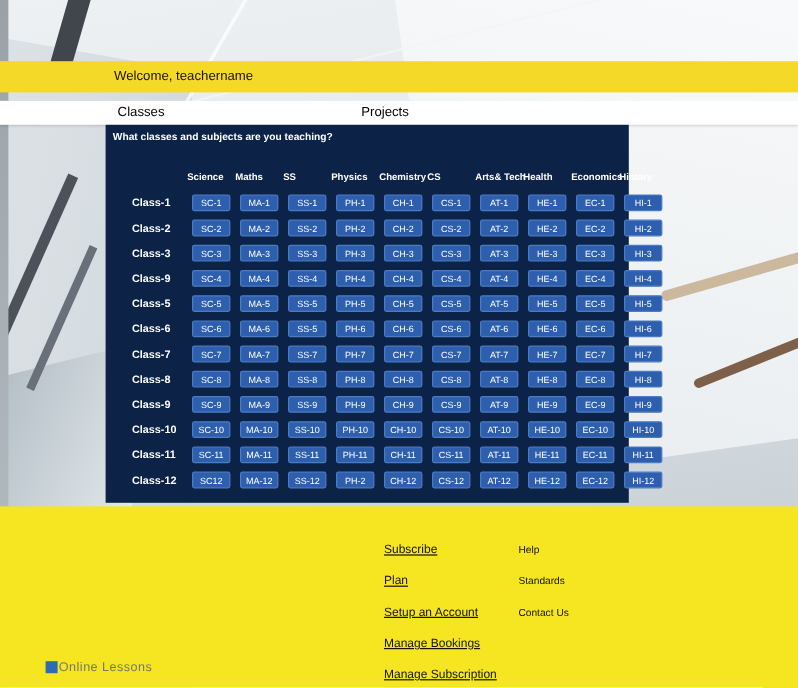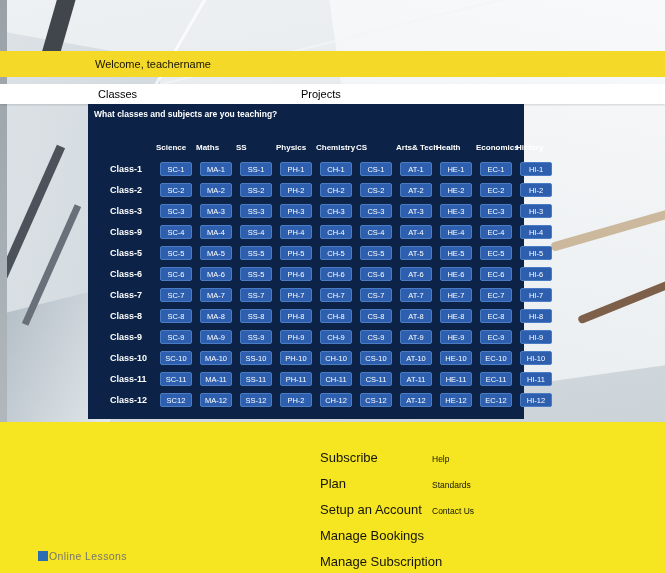--- a/index.html
+++ b/index.html
@@ -59,21 +59,21 @@
 
   
   .footer { position:absolute; left:0; top:422px; width:665px; height:151px;
     background:#f6e521; }
   .footer-heading { position:absolute; left:44px; top:22px; font-size:15px;
     font-weight:bold; color:#0d0d0d; line-height:20px; }
   .footer-links, .footer-links2 { position:absolute; top:26px; list-style:none; }
   .footer-links { left:320px; }
   .footer-links2 { left:432px; }
   .footer-links li, .footer-links2 li { margin-bottom:8px; }
-  .flink { font-size:13px; color:#15150a; cursor:pointer; white-space:nowrap; }
+  .flink { font-size:10px; color:#15150a; text-decoration:underline; cursor:pointer; white-space:nowrap; }
   .flink2 { font-size:8.5px; color:#15150a; text-decoration:none; cursor:pointer; white-space:nowrap; }
   .brand { position:absolute; left:38px; bottom:11px; display:flex; align-items:center; gap:1px; cursor:pointer; }
   .brand-square { width:10px; height:10px; background:#2b6cb3; display:inline-block; }
   .brand-name { font-size:10.5px; color:#77776d; letter-spacing:.4px; }
 </style>
 </head>
 <body>
 
 <div class="page">
 

